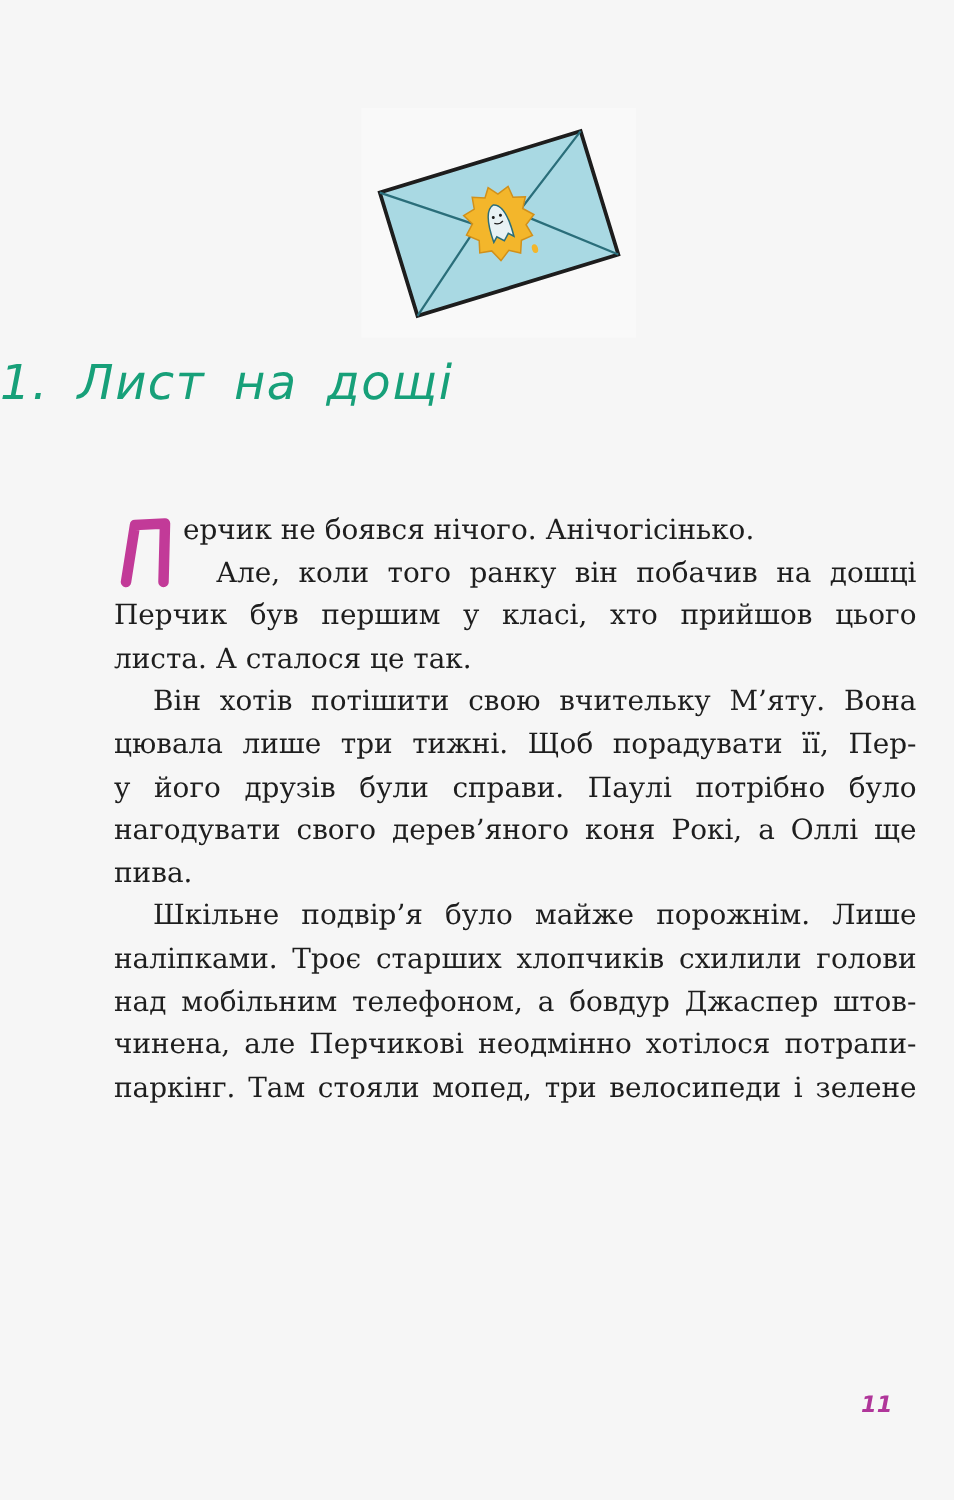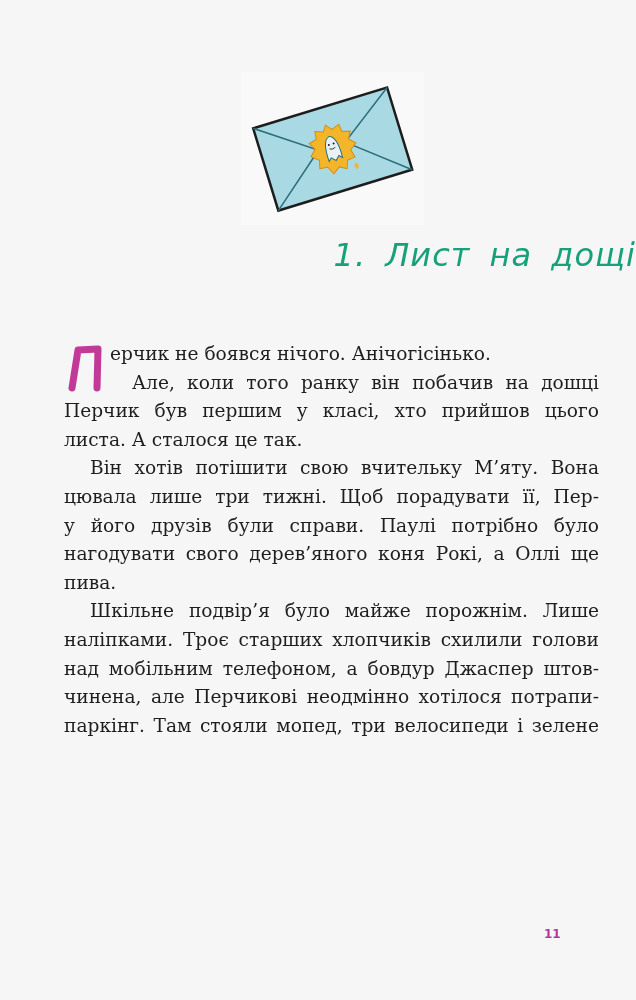--- a/index.html
+++ b/index.html
@@ -9,47 +9,47 @@
     position: relative;
     font-family: "DejaVu Serif", serif;
     color: #1e1e1e;
   }
   .illustration {
     position: absolute; left: 241px; top: 72px; width: 183px; height: 153px;
     background: #f9f9f9;
   }
   .illustration svg { width: 100%; height: 100%; display: block; }
   .chapter-title {
-    position: absolute; left: 0; top: 236px; width: 636px; text-align: right;
+    position: absolute; left: 0; top: 236px; width: 636px; text-align: left;
     font-family: "DejaVu Sans", sans-serif;
     font-style: italic;
     font-size: 32px;
     letter-spacing: 1px;
     word-spacing: 8px;
   }
   .body-text {
-    position: absolute; left: 64px; top: 340px; width: 535px;
+    position: absolute; left: 76px; top: 340px; width: 535px;
     font-size: 18.6px;
     line-height: 28.6px;
     text-align: justify;
     font-family: "DejaVu Serif", serif;
   }
   .line { display: block; white-space: nowrap; text-align-last: justify; text-align: justify; }
   .line.last { text-align-last: left; }
   .line.indent { padding-left: 26px; }
   .line.dropindent { padding-left: 68px; }
   .line.dropfirst { padding-left: 46px; }
   .dropcap {
     position: absolute; left: 0; top: 4px; width: 40px; height: 48px;
   }
   .page-number {
-    position: absolute; left: 544px; top: 927px;
+    position: absolute; left: 574px; top: 927px;
     font-family: "DejaVu Sans", sans-serif;
-    font-weight: bold;
-    font-size: 12px;
+    font-style: italic; font-weight: bold;
+    font-size: 15px;
   }
 </style>
 </head>
 <body>
 
 <div class="illustration">
   <svg viewBox="0 0 183 153">
     <g transform="rotate(-17 92 78)">
       <rect x="22" y="34" width="140" height="86" fill="#a9d9e3" stroke="#1d1d1d" stroke-width="2.5"></rect>
       <path d="M22 34 L92 84 L162 34" fill="none" stroke="#2a6e7a" stroke-width="1.5"></path>

